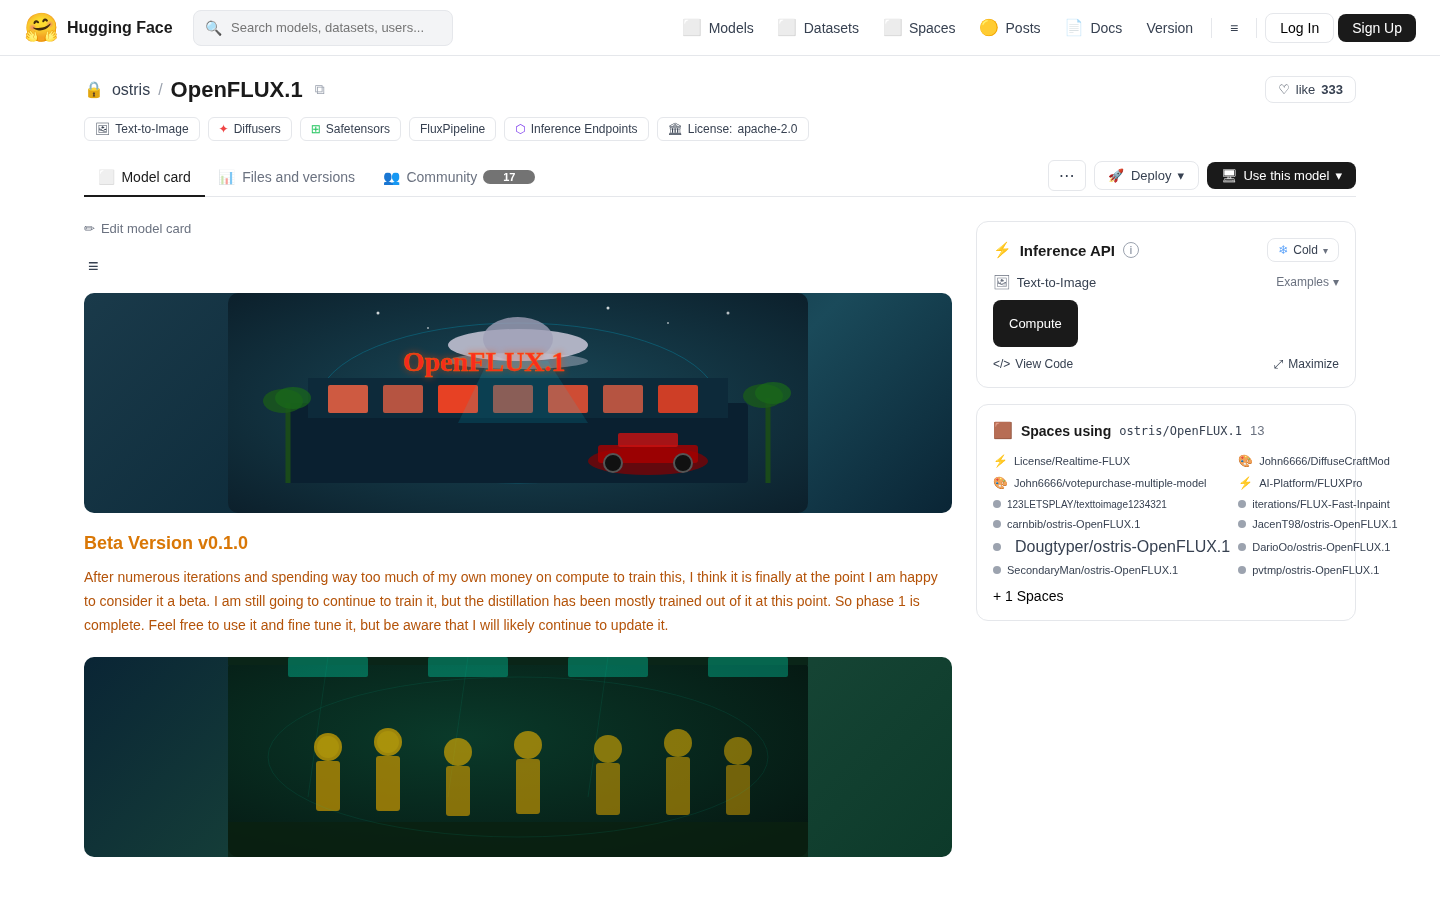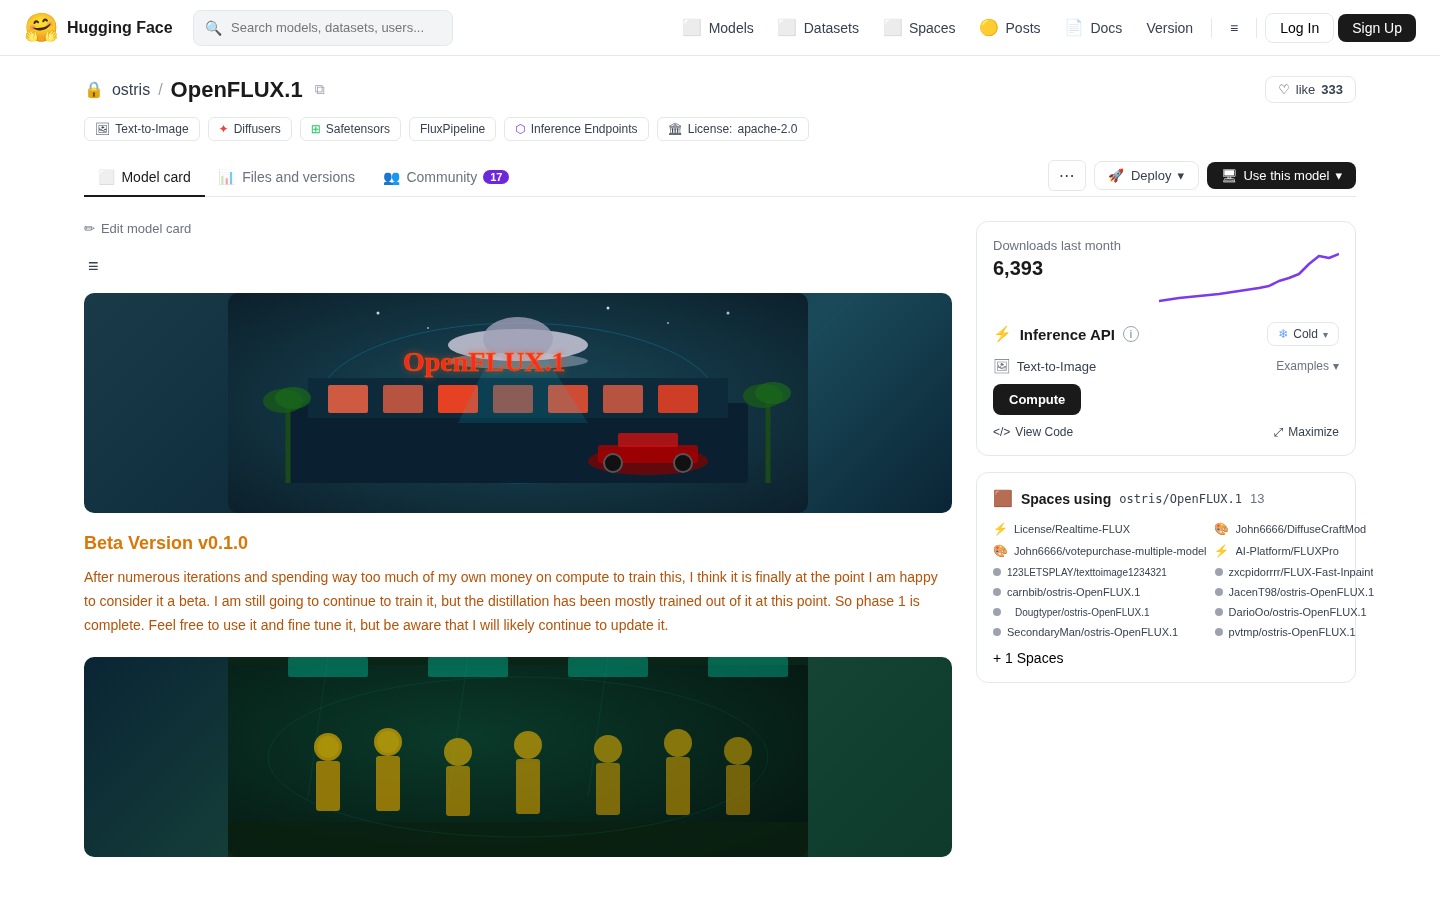--- a/index.html
+++ b/index.html
@@ -31,21 +31,21 @@
 
     
     .tags-row { display: flex; align-items: center; gap: 8px; flex-wrap: wrap; margin-bottom: 18px; }
     .tag { display: flex; align-items: center; gap: 5px; padding: 4px 10px; border: 1px solid #e5e7eb; border-radius: 6px; font-size: 12px; color: #374151; background: #fff; cursor: pointer; }
     .tag-license { display: flex; align-items: center; gap: 5px; padding: 4px 10px; border: 1px solid #e5e7eb; border-radius: 6px; font-size: 12px; color: #374151; background: #fff; }
 
     
     .tabs-row { display: flex; align-items: center; border-bottom: 1px solid #e5e7eb; margin-bottom: 0; position: relative; }
     .tab { display: flex; align-items: center; gap: 6px; padding: 10px 14px; font-size: 14px; color: #6b7280; cursor: pointer; border-bottom: 2px solid transparent; margin-bottom: -1px; }
     .tab.active { color: #1a1a1a; border-bottom: 2px solid #1a1a1a; font-weight: 500; }
-    .tab-badge { background: #6d28d9; color: #fff; border-radius: 12px; padding: 1px 7px; font-size: 11px; font-weight: 600; }
+    .tab-badge { background: #737373; color: #fff; border-radius: 12px; padding: 1px 20px; font-size: 11px; font-weight: 600; }
     .tabs-actions { display: flex; align-items: center; gap: 8px; margin-left: auto; padding-bottom: 4px; }
     .btn-more { padding: 5px 10px; border: 1px solid #e5e7eb; border-radius: 6px; background: #fff; cursor: pointer; color: #374151; font-size: 16px; }
     .btn-deploy { display: flex; align-items: center; gap: 6px; padding: 6px 14px; border: 1px solid #e5e7eb; border-radius: 8px; background: #fff; cursor: pointer; font-size: 13px; color: #374151; }
     .btn-use-model { display: flex; align-items: center; gap: 6px; padding: 6px 14px; border: none; border-radius: 8px; background: #1a1a1a; color: #fff; cursor: pointer; font-size: 13px; font-weight: 500; }
 
     
     .content-area { display: flex; gap: 24px; padding-top: 24px; }
     .main-content { flex: 1; min-width: 0; }
     .sidebar { width: 380px; flex-shrink: 0; }
 
@@ -75,21 +75,21 @@
     .inference-title { display: flex; align-items: center; gap: 8px; font-size: 15px; font-weight: 600; }
     .info-icon { display: inline-flex; align-items: center; justify-content: center; width: 16px; height: 16px; border-radius: 50%; border: 1px solid #9ca3af; color: #9ca3af; font-size: 10px; cursor: pointer; }
     .cold-badge { display: flex; align-items: center; gap: 5px; padding: 4px 10px; border: 1px solid #e5e7eb; border-radius: 8px; font-size: 12px; color: #374151; background: #fff; cursor: pointer; }
 
     .text-to-image-row { display: flex; align-items: center; justify-content: space-between; margin-bottom: 10px; }
     .tti-label { display: flex; align-items: center; gap: 6px; font-size: 13px; color: #374151; }
     .examples-btn { display: flex; align-items: center; gap: 4px; font-size: 12px; color: #6b7280; cursor: pointer; }
 
     .inference-input-row { display: flex; gap: 8px; margin-bottom: 10px; }
     .inference-input { flex: 1; padding: 8px 12px; border: 1px solid #e5e7eb; border-radius: 8px; font-size: 13px; color: #9ca3af; outline: none; }
-    .compute-btn { padding: 8px 16px; border: none; border-radius: 8px; background: #1a1a1a; color: #fff; font-size: 13px; cursor: pointer; font-weight: 700; }
+    .compute-btn { padding: 16px 16px; border: none; border-radius: 8px; background: #1a1a1a; color: #fff; font-size: 13px; cursor: pointer; font-weight: 400; }
 
     .inference-footer { display: flex; align-items: center; justify-content: space-between; }
     .view-code-link { display: flex; align-items: center; gap: 5px; font-size: 12px; color: #374151; cursor: pointer; }
     .maximize-link { display: flex; align-items: center; gap: 5px; font-size: 12px; color: #374151; cursor: pointer; }
 
     
     .spaces-header { display: flex; align-items: center; gap: 8px; margin-bottom: 14px; }
     .spaces-title { font-size: 14px; font-weight: 600; }
     .spaces-count { font-size: 13px; color: #6b7280; }
     .spaces-grid { display: grid; grid-template-columns: 1fr 1fr; gap: 8px; margin-bottom: 12px; }
@@ -341,33 +341,20 @@
           <rect x="0" y="165" width="580" height="35" fill="#0a2010" opacity="0.8"></rect>
 
           <ellipse cx="290" cy="100" rx="250" ry="80" fill="none" stroke="#00ccaa" stroke-width="1" opacity="0.1"></ellipse>
         </svg>
       </div>
     </div>
 
     <div class="sidebar">
 
       <div class="sidebar-card">
-        <div class="downloads-section">
-          <div style="display:flex;align-items:flex-start;justify-content:space-between;">
-            <div>
-              <div class="downloads-label">Downloads last month</div>
-              <div class="downloads-count">6,393</div>
-            </div>
-            <div class="chart-container" style="width:180px;">
-              <svg viewBox="0 0 180 60" xmlns="http://www.w3.org/2000/svg" style="width:100%;height:60px;">
-                <polyline points="0,55 20,52 40,50 60,48 80,45 100,42 110,40 120,35 130,32 140,28 150,18 160,10 170,12 180,8" fill="none" stroke="#7c3aed" stroke-width="2.5" stroke-linejoin="round"></polyline>
-              </svg>
-            </div>
-          </div>
-        </div>
 
         <div>
           <div class="inference-header">
             <div class="inference-title">
               <span style="color:#f59e0b;">⚡</span>
               <span>Inference API</span>
               <span class="info-icon">i</span>
             </div>
             <div class="cold-badge">
               <span style="color:#60a5fa;">❄</span>
@@ -431,35 +418,35 @@
             <span>⚡</span>
             <span style="font-size:11px;overflow:hidden;text-overflow:ellipsis;white-space:nowrap;">AI-Platform/FLUXPro</span>
           </div>
 
           <div class="space-item">
             <span class="space-dot dot-gray"></span>
             <span style="font-size:10px;overflow:hidden;text-overflow:ellipsis;white-space:nowrap;">123LETSPLAY/texttoimage1234321</span>
           </div>
           <div class="space-item">
             <span class="space-dot dot-gray"></span>
-            <span style="font-size:11px;overflow:hidden;text-overflow:ellipsis;white-space:nowrap;">zxcpidorrrr/FLUX-Fast-Inpaint</span>
+            <span style="font-size:11px;overflow:hidden;text-overflow:ellipsis;white-space:nowrap;">iterations/FLUX-Fast-Inpaint</span>
           </div>
 
           <div class="space-item">
             <span class="space-dot dot-gray"></span>
             <span style="font-size:11px;overflow:hidden;text-overflow:ellipsis;white-space:nowrap;">carnbib/ostris-OpenFLUX.1</span>
           </div>
           <div class="space-item">
             <span class="space-dot dot-gray"></span>
             <span style="font-size:11px;overflow:hidden;text-overflow:ellipsis;white-space:nowrap;">JacenT98/ostris-OpenFLUX.1</span>
           </div>
 
           <div class="space-item">
             <span class="space-dot dot-gray"></span>
-            <span style="font-size:10px;overflow:hidden;text-overflow:ellipsis;white-space:nowrap;padding-left:8px;">Dougtyper/ostris-OpenFLUX.1</span>
+            <span style="font-size:16px;overflow:hidden;text-overflow:ellipsis;white-space:nowrap;padding-left:8px;">Dougtyper/ostris-OpenFLUX.1</span>
           </div>
           <div class="space-item">
             <span class="space-dot dot-gray"></span>
             <span style="font-size:11px;overflow:hidden;text-overflow:ellipsis;white-space:nowrap;">DarioOo/ostris-OpenFLUX.1</span>
           </div>
 
           <div class="space-item">
             <span class="space-dot dot-gray"></span>
             <span style="font-size:11px;overflow:hidden;text-overflow:ellipsis;white-space:nowrap;">SecondaryMan/ostris-OpenFLUX.1</span>
           </div>

